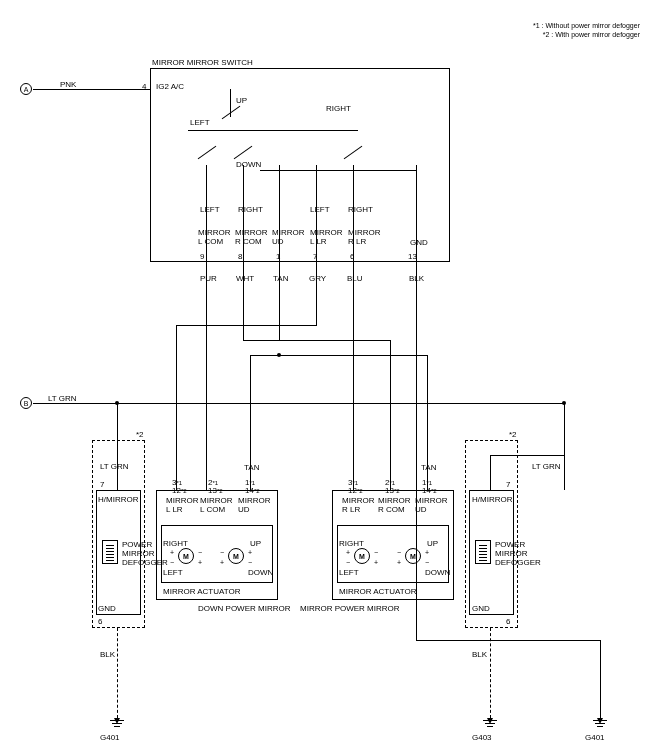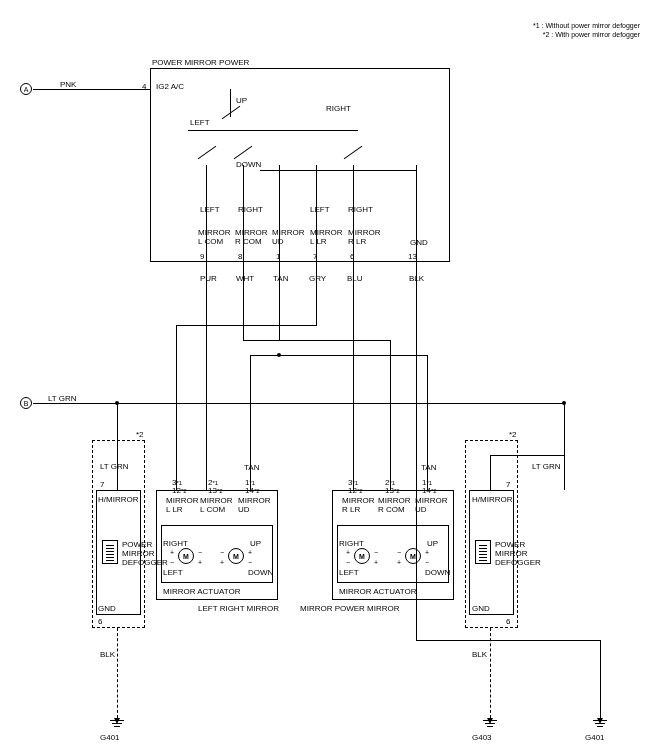--- a/index.html
+++ b/index.html
@@ -76,21 +76,21 @@
 <div class="label" style="right:18px; top:31px; font-size:7px;">*2 : With power mirror defogger</div>
 
 <div class="circle-letter" style="left:20px; top:83px;">A</div>
 <div class="line hline" style="left:33px; top:89px; width:117px;"></div>
 <div class="label" style="left:60px; top:80px;">PNK</div>
 
 <div class="circle-letter" style="left:20px; top:397px;">B</div>
 <div class="line hline" style="left:33px; top:403px; width:531px;"></div>
 <div class="label" style="left:48px; top:394px;">LT GRN</div>
 
-<div class="label" style="left:152px; top:58px;">POWER MIRROR POWER</div>
+<div class="label" style="left:152px; top:58px;">MIRROR MIRROR SWITCH</div>
 <div class="box" style="left:150px; top:68px; width:300px; height:194px;"></div>
 
 <div class="label" style="left:142px; top:82px;">4</div>
 <div class="label" style="left:156px; top:82px;">IG2 A/C</div>
 
 <div class="line vline" style="left:230px; top:89px; height:28px;"></div>
 <div class="label" style="left:236px; top:96px;">UP</div>
 <div class="label" style="left:190px; top:118px;">LEFT</div>
 <div class="label" style="left:326px; top:104px;">RIGHT</div>
 <div class="line hline" style="left:188px; top:130px; width:170px;"></div>
@@ -178,21 +178,21 @@
 <div class="ground" style="left:110px; top:720px;">
     <div class="g1"></div>
     <div class="g2"></div>
     <div class="g3"></div>
   </div>
 <div class="label" style="left:100px; top:733px;">G401</div>
 
 <div class="box" style="left:156px; top:490px; width:122px; height:110px;"></div>
 <div class="box" style="left:161px; top:525px; width:112px; height:58px;"></div>
 <div class="label" style="left:163px; top:587px;">MIRROR ACTUATOR</div>
-<div class="label" style="left:198px; top:604px;">LEFT RIGHT MIRROR</div>
+<div class="label" style="left:198px; top:604px;">DOWN POWER MIRROR</div>
 
 <div class="label" style="left:172px; top:478px;"><span>3</span><span style="font-size:6px;">*1</span></div>
 <div class="label" style="left:172px; top:486px;"><span>12</span><span style="font-size:6px;">*2</span></div>
 <div class="label" style="left:166px; top:496px; white-space:pre;">MIRROR
 L LR</div>
 
 <div class="label" style="left:208px; top:478px;"><span>2</span><span style="font-size:6px;">*1</span></div>
 <div class="label" style="left:208px; top:486px;"><span>13</span><span style="font-size:6px;">*2</span></div>
 <div class="label" style="left:200px; top:496px; white-space:pre;">MIRROR
 L COM</div>

